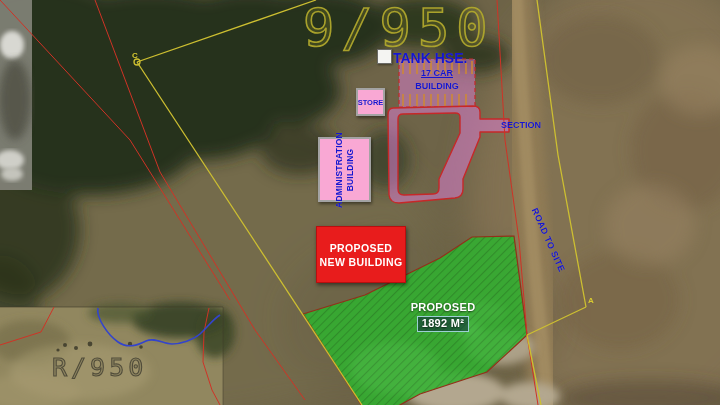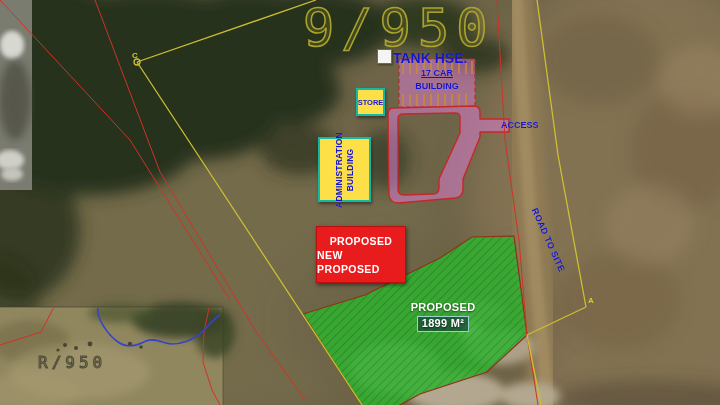--- a/index.html
+++ b/index.html
@@ -21,21 +21,21 @@
     color:rgba(60,58,45,0.15);
     -webkit-text-stroke:1.1px rgba(62,60,48,0.8);
     letter-spacing:4px;
   }
   .bluelabel{
     color:#1515cf;font-weight:bold;white-space:nowrap;
     text-shadow:0 0 1px rgba(255,255,255,0.25);
   }
   .marker{color:#d8ca30;font-weight:bold;font-size:8px;line-height:1;}
   
-  .bldg{position:absolute;background:#fde047;border:2px solid #14b8a6;
+  .bldg{position:absolute;background:#f9a8d4;border:2px solid #a3a3a3;
         box-shadow:1px 2px 3px rgba(0,0,0,0.45);
         display:flex;align-items:center;justify-content:center;text-align:center;}
   #tank-house{background:#f4f4f2;border:1px solid #6a6a66;box-shadow:1px 1px 2px rgba(0,0,0,0.4);}
   #proposed-building{
     position:absolute;background:#e81c1c;border:1px solid #b80f0f;
     box-shadow:1px 2px 4px rgba(0,0,0,0.5);
     display:flex;flex-direction:column;align-items:center;justify-content:center;
   }
   #proposed-building div{color:#fff;font-weight:bold;font-size:10.5px;line-height:14px;letter-spacing:.4px;}
   .admin-rot{transform:rotate(-90deg);}
@@ -215,39 +215,39 @@
 
   <div class="bldg" style="left:318px;top:137px;width:49px;height:61px;">
     <div class="admin-rot">
       <div class="bluelabel">ADMINISTRATION</div>
       <div class="bluelabel">BUILDING</div>
     </div>
   </div>
 
   <div id="proposed-building" style="left:316px;top:226px;width:88px;height:55px;">
     <div>PROPOSED</div>
-    <div>NEW PROPOSED</div>
+    <div>NEW BUILDING</div>
   </div>
 
   <div class="lyr cadtext" style="left:303px;top:2px;font-size:52px;">9/950</div>
 
-  <div class="lyr cadtext gray" style="left:38px;top:355px;font-size:16px;">R/950</div>
+  <div class="lyr cadtext gray" style="left:52px;top:355px;font-size:25px;">R/950</div>
 
   <div class="lyr bluelabel" style="left:393px;top:50px;font-size:14px;">TANK HSE.</div>
 
   <div class="lyr" style="left:399px;top:67px;width:76px;text-align:center;">
     <div class="bluelabel" style="font-size:9px;line-height:13px;text-decoration:underline;">17 CAR</div>
     <div class="bluelabel" style="font-size:9px;line-height:13px;">BUILDING</div>
   </div>
 
-  <div class="lyr bluelabel" style="left:501px;top:120px;font-size:9px;">ACCESS</div>
+  <div class="lyr bluelabel" style="left:501px;top:120px;font-size:9px;">SECTION</div>
 
   <div class="lyr bluelabel" style="left:514px;top:235px;font-size:9px;letter-spacing:.4px;transform:rotate(66deg);transform-origin:center;">ROAD TO SITE</div>
 
   <div id="agri-label">
     <div>PROPOSED</div>
-    <span id="agri-area">1899 M²</span>
+    <span id="agri-area">1892 M²</span>
   </div>
 
   <div class="lyr marker" style="left:132px;top:52px;">C</div>
   <div class="lyr marker" style="left:588px;top:297px;">A</div>
 
 </div>
 
 </body></html>

